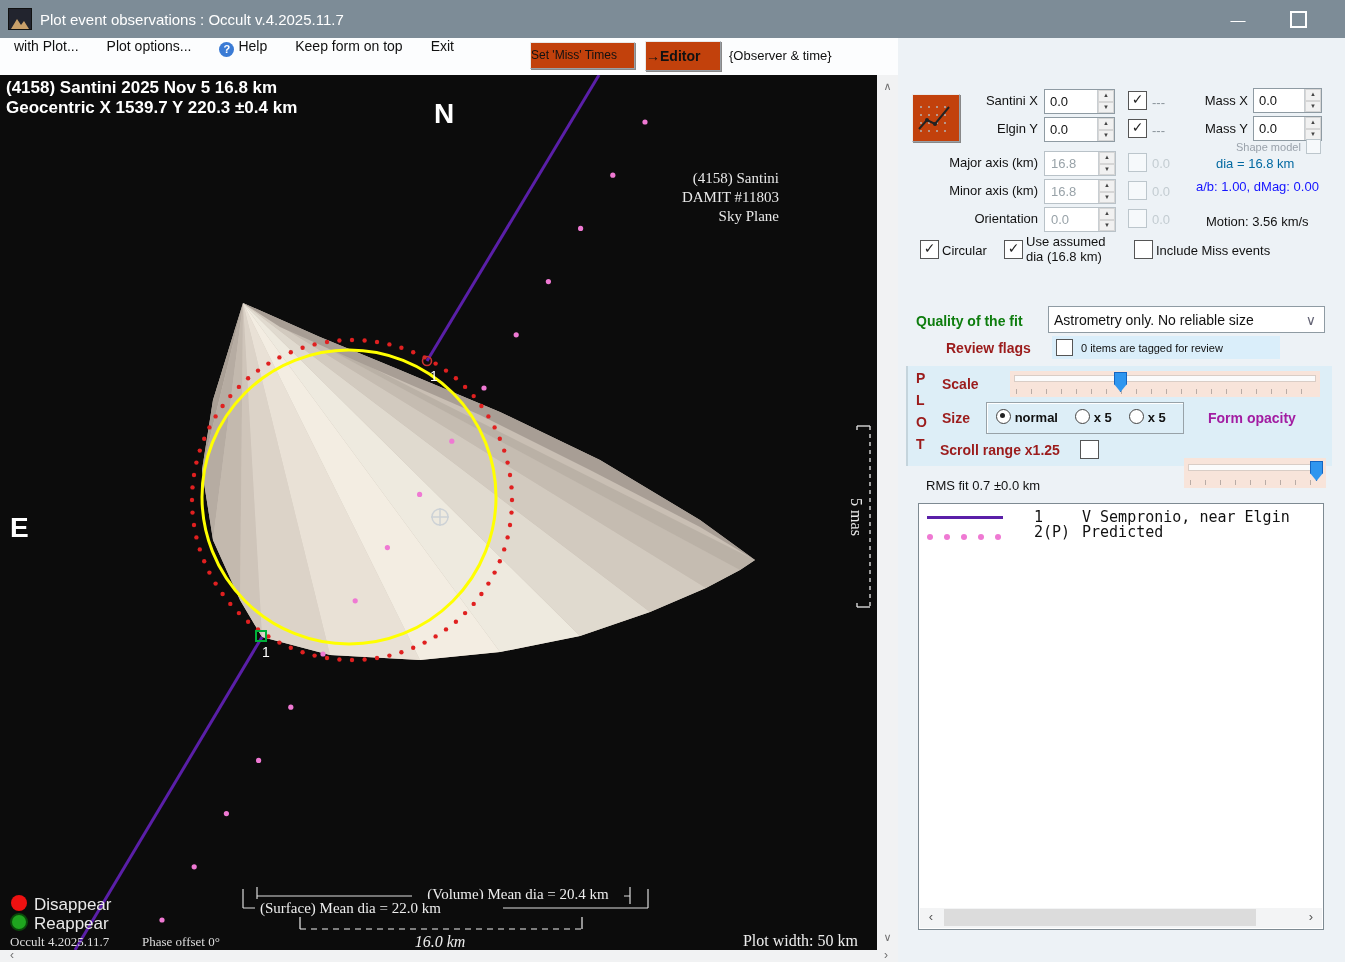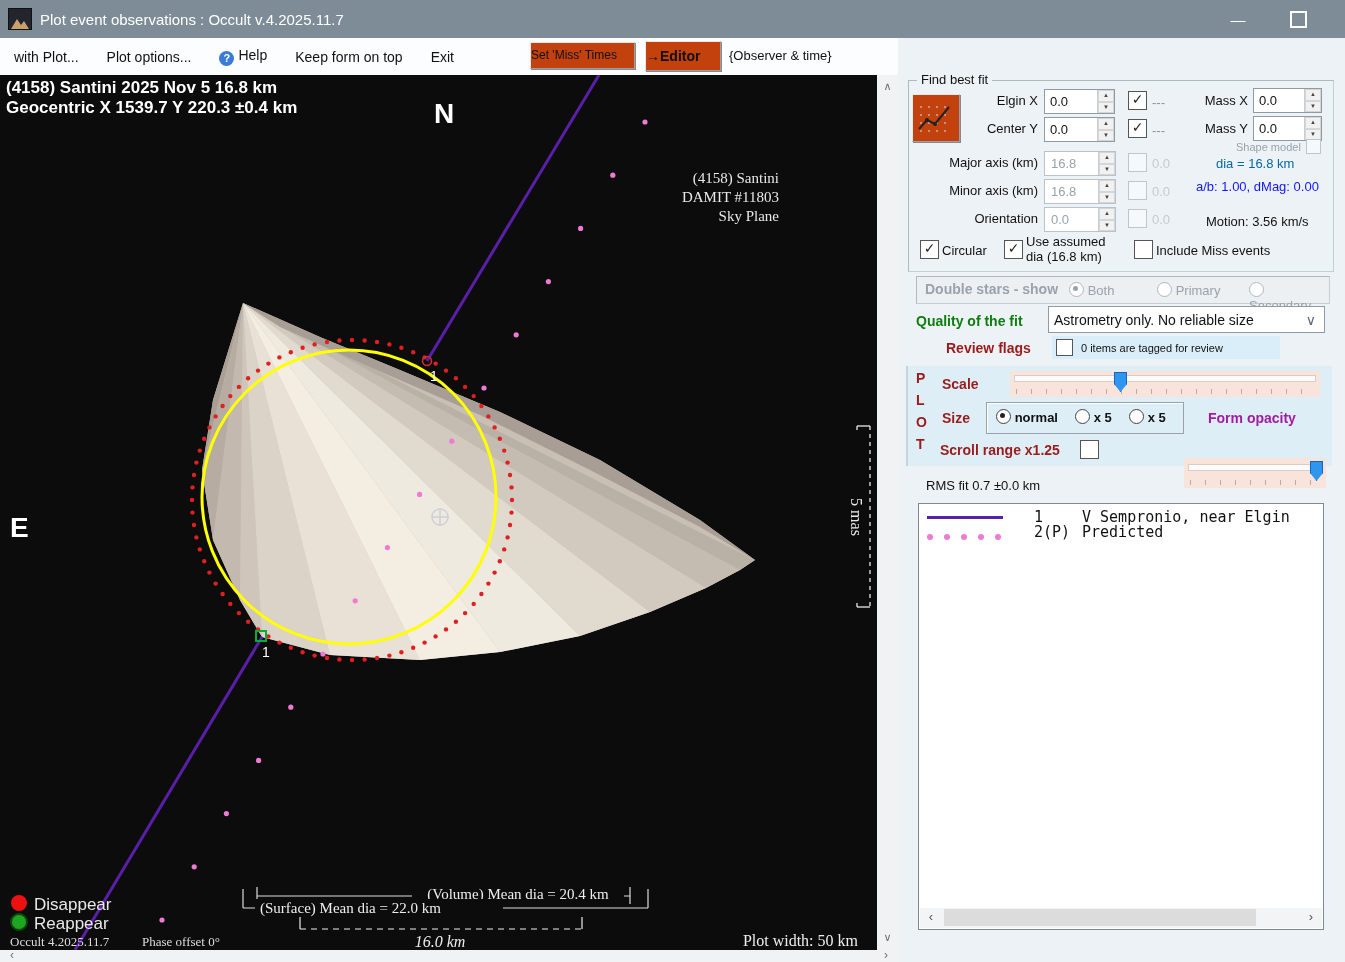--- a/index.html
+++ b/index.html
@@ -10,21 +10,21 @@
   #titlebar{left:0;top:0;width:1345px;height:38px;background:#7d8c97;display:flex;align-items:center;}
   #titlebar .title{color:#fff;font-size:15px;margin-left:8px;}
   #appicon{width:22px;height:20px;margin-left:8px;background:#22242e;border:1px solid #111;
            display:flex;align-items:flex-end;justify-content:center;}
   #appicon svg{display:block;}
   .wbtn{position:absolute;top:0;height:38px;width:40px;display:flex;align-items:center;justify-content:center;color:#fff;}
   #btn-min{left:1218px;font-size:15px;}
   #btn-max .sq{width:13px;height:13px;border:2px solid #fff;}
   #btn-max{left:1278px;}
   
-  #menubar{left:0;top:38px;width:898px;height:37px;background:#fcfdfe;display:flex;align-items:center;border-bottom:4px solid #a3a3a3;}
+  #menubar{left:0;top:38px;width:898px;height:37px;background:#fcfdfe;display:flex;border-bottom:4px solid #a3a3a3;}
   .menu-item{margin:0 14px;font-size:14px;white-space:nowrap;}
   .help-ico{display:inline-block;width:15px;height:15px;border-radius:50%;background:#3a7bd5;color:#fff;
             font-weight:bold;font-size:11px;text-align:center;line-height:15px;margin-right:4px;vertical-align:-2px;}
   .pushbtn{border:1px solid #9aa0a6;border-top-color:#e8e8e8;border-left-color:#e8e8e8;background:#c2410c;
            text-align:left;box-shadow:1px 1px 0 #888;}
   #btn-miss{left:530px;top:42px;width:103px;height:25px;font-size:12px;line-height:25px;}
   #btn-editor{left:645px;top:41px;width:74px;height:28px;font-size:14px;font-weight:bold;line-height:28px;}
   #observer-label{left:729px;top:48px;font-size:13px;}
   
   #plotwrap{left:0;top:75px;width:877px;height:875px;background:#0c0c0c;}
@@ -293,23 +293,20 @@
     <div class="ar" style="top:2px;">∧</div>
     <div class="ar" style="top:853px;">∨</div>
   </div>
   <div id="hsb" class="abs sb">
     <div class="ar" style="left:2px;">‹</div>
     <div class="ar" style="left:876px;">›</div>
   </div>
 
   <div id="panel" class="abs">
 
-    <div class="abs groupbox" style="left:10px;top:42px;width:424px;height:190px;">
-      <span class="gb-label lbl">Find best fit</span>
-    </div>
     <div class="abs pushbtn" style="left:14px;top:56px;width:46px;height:46px;">
       <svg width="44" height="44" viewBox="0 0 44 44">
         <g fill="#b5b5b5">
           <circle cx="8" cy="12" r="1"></circle>
             <circle cx="16" cy="12" r="1"></circle>
             <circle cx="24" cy="12" r="1"></circle>
             <circle cx="32" cy="12" r="1"></circle>
           <circle cx="8" cy="20" r="1"></circle>
             <circle cx="16" cy="20" r="1"></circle>
             <circle cx="24" cy="20" r="1"></circle>
@@ -322,40 +319,40 @@
             <circle cx="16" cy="36" r="1"></circle>
             <circle cx="24" cy="36" r="1"></circle>
             <circle cx="32" cy="36" r="1"></circle>
         </g>
         <polyline points="6,34 14,25 22,29 36,12" fill="none" stroke="#222" stroke-width="2"></polyline>
         <circle cx="14" cy="25" r="2" fill="#222"></circle>
           <circle cx="22" cy="29" r="2" fill="#222"></circle>
       </svg>
     </div>
 
-    <div class="abs lbl" style="left:76px;top:55px;width:64px;text-align:right;">Elgin X</div>
+    <div class="abs lbl" style="left:76px;top:55px;width:64px;text-align:right;">Santini X</div>
     <div class="abs field" style="left:146px;top:51px;width:64px;">
         <span>0.0</span>
         <span class="spin">
           <div>▲</div>
           <div>▼</div>
         </span>
       </div>
     <div class="abs cb" style="left:230px;top:53px;">✓</div>
     <div class="abs lbl" style="left:254px;top:57px;color:#8a949a;">---</div>
     <div class="abs lbl" style="left:290px;top:55px;width:60px;text-align:right;">Mass X</div>
     <div class="abs field" style="left:355px;top:50px;width:62px;">
         <span>0.0</span>
         <span class="spin">
           <div>▲</div>
           <div>▼</div>
         </span>
       </div>
 
-    <div class="abs lbl" style="left:76px;top:83px;width:64px;text-align:right;">Center Y</div>
+    <div class="abs lbl" style="left:76px;top:83px;width:64px;text-align:right;">Elgin Y</div>
     <div class="abs field" style="left:146px;top:79px;width:64px;">
         <span>0.0</span>
         <span class="spin">
           <div>▲</div>
           <div>▼</div>
         </span>
       </div>
     <div class="abs cb" style="left:230px;top:81px;">✓</div>
     <div class="abs lbl" style="left:254px;top:85px;color:#8a949a;">---</div>
     <div class="abs lbl" style="left:290px;top:83px;width:60px;text-align:right;">Mass Y</div>
@@ -407,26 +404,20 @@
     <div class="abs lbl" style="left:308px;top:176px;">Motion: 3.56 km/s</div>
 
     <div class="abs cb" style="left:22px;top:202px;">✓</div>
     <div class="abs lbl" style="left:44px;top:205px;">Circular</div>
     <div class="abs cb" style="left:106px;top:202px;">✓</div>
     <div class="abs lbl" style="left:128px;top:196px;">Use assumed</div>
     <div class="abs lbl" style="left:128px;top:211px;">dia (16.8 km)</div>
     <div class="abs cb" style="left:236px;top:202px;"></div>
     <div class="abs lbl" style="left:258px;top:205px;">Include Miss events</div>
 
-    <div class="abs groupbox" style="left:18px;top:238px;width:412px;height:26px;background:#ecf0f3;">
-      <span class="abs gray b" style="left:8px;top:4px;font-size:14px;">Double stars - show</span>
-      <span class="abs" style="left:152px;top:5px;"><span class="radio dis sel"></span> <span class="gray lbl">Both</span></span>
-      <span class="abs" style="left:240px;top:5px;"><span class="radio dis"></span> <span class="gray lbl">Primary</span></span>
-      <span class="abs" style="left:332px;top:5px;"><span class="radio dis"></span> <span class="gray lbl">Secondary</span></span>
-    </div>
 
     <div class="abs grn-b" style="left:18px;top:275px;">Quality of the fit</div>
     <div class="abs field" style="left:150px;top:268px;width:270px;height:25px;font-size:14px;">
       <span>Astrometry only. No reliable size</span>
       <span style="margin-left:auto;margin-right:8px;color:#667;">∨</span>
     </div>
 
     <div class="abs dred" style="left:48px;top:302px;">Review flags</div>
     <div class="abs" style="left:154px;top:298px;width:228px;height:23px;background:#daeefa;display:flex;align-items:center;">
       <span class="cb" style="width:15px;height:15px;margin-left:4px;"></span>

